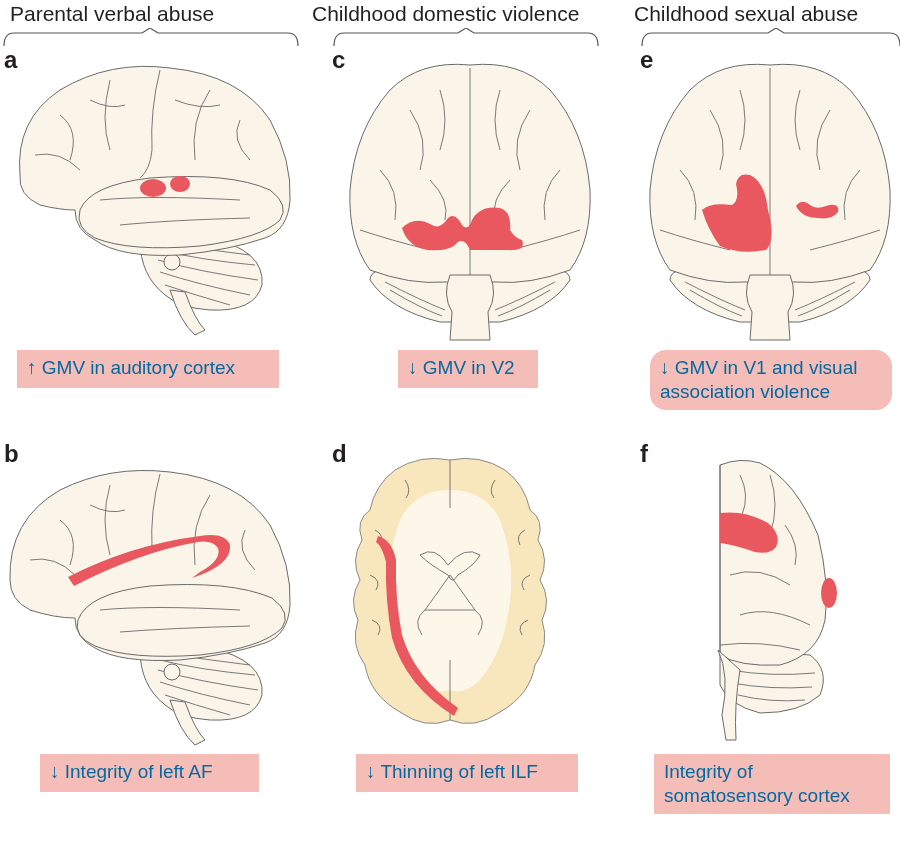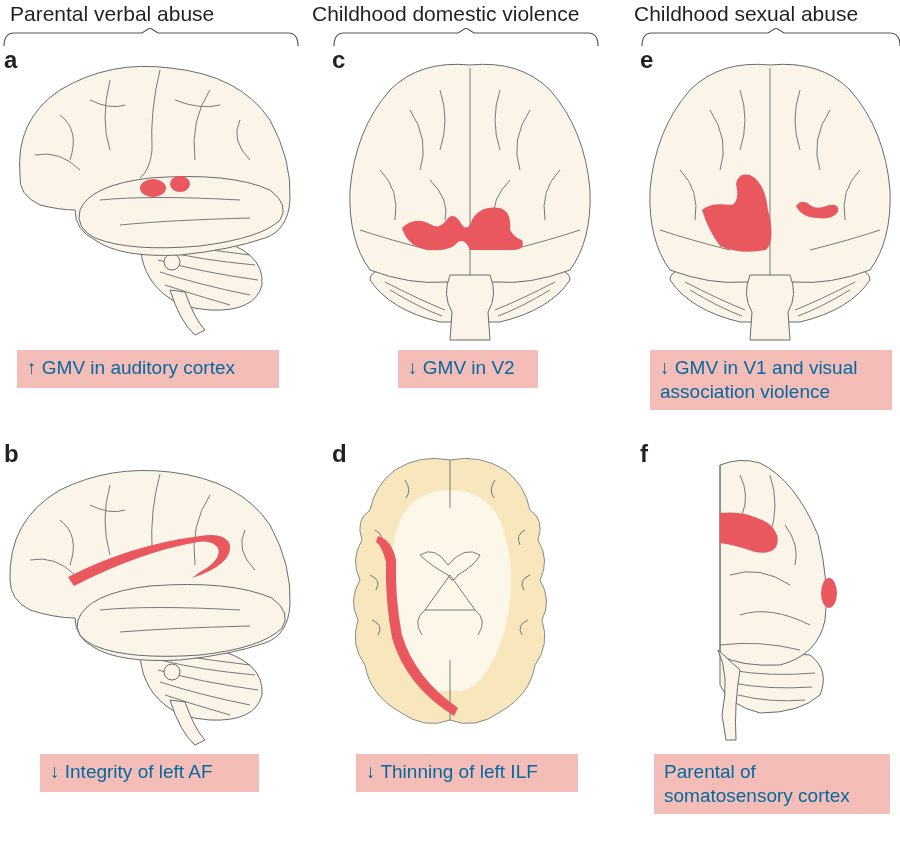--- a/index.html
+++ b/index.html
@@ -103,22 +103,22 @@
   <path class="line" d="M30,215 Q70,222 115,218 M32,228 Q70,235 112,232 M38,240 Q70,248 105,245"></path>
   <path class="fill" d="M20,10 Q40,2 60,8 Q95,25 118,80 Q130,130 125,165 Q118,200 80,210 Q40,212 20,200 Z"></path>
   <path class="line" d="M20,10 L20,200 M40,20 Q50,40 42,60 M70,20 Q80,50 70,80 M30,120 Q60,110 90,130 M40,160 Q70,150 110,170 M20,190 Q60,185 100,195 M85,70 Q100,90 95,110"></path>
   <path class="fill" d="M18,195 Q30,220 22,260 L26,285 L36,285 Q34,250 40,215 Z"></path>
   <path class="hl" d="M20,58 Q45,55 68,68 Q82,80 76,92 Q70,100 55,97 Q35,90 20,88 Z"></path>
   <ellipse class="hl" cx="129" cy="138" rx="8" ry="15"></ellipse>
 </svg>
 
 <div class="caption" style="left:17px; top:350px; width:262px; height:38px;">↑ GMV in auditory cortex</div>
 <div class="caption" style="left:398px; top:350px; width:140px; height:38px;">↓ GMV in V2</div>
-<div class="caption" style="left:650px; top:350px; width:242px; height:60px;">
+<div class="caption" style="left:650px; top:350px; width:242px; height:60px;border-radius:16px;">
   <div>↓ GMV in V1 and visual</div>
   <div>association violence</div>
 </div>
 <div class="caption" style="left:40px; top:754px; width:219px; height:38px;">↓ Integrity of left AF</div>
 <div class="caption" style="left:356px; top:754px; width:222px; height:38px;">↓ Thinning of left ILF</div>
 <div class="caption" style="left:654px; top:754px; width:236px; height:60px;">
-  <div>Parental of</div>
+  <div>Integrity of</div>
   <div>somatosensory cortex</div>
 </div>
 
 </body></html>

